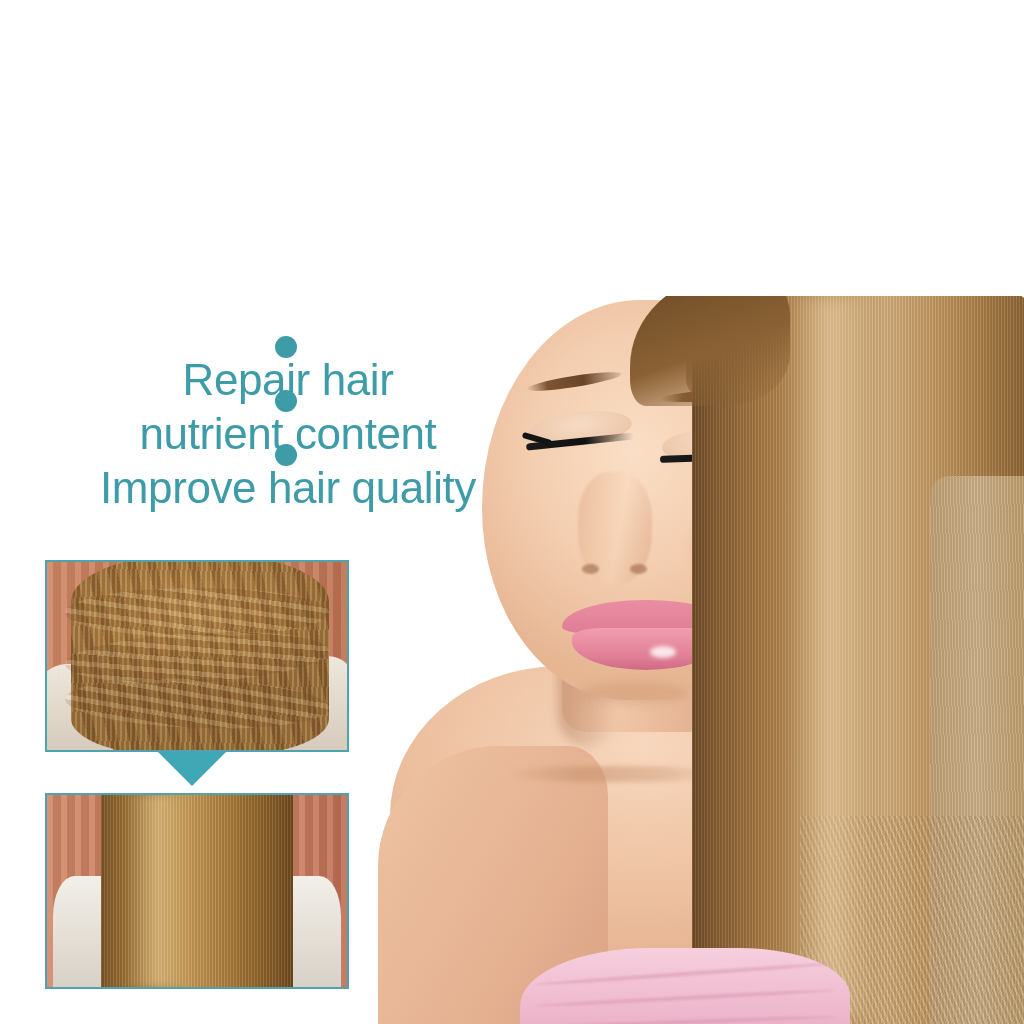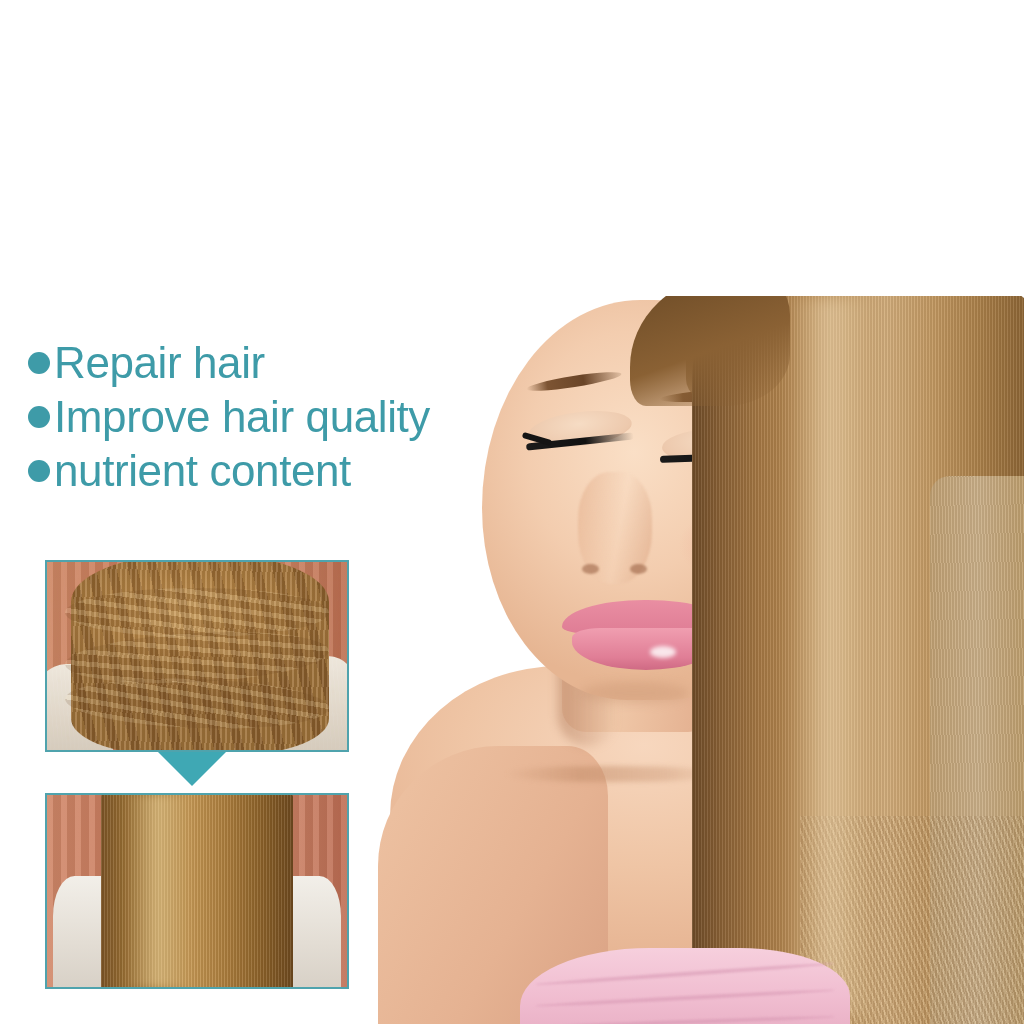--- a/index.html
+++ b/index.html
@@ -35,20 +35,21 @@
   .hl-3{top:200px;font-size:62px;transform:scaleX(.97) scaleY(1.1);}
 
   
   .bullets{
     position:absolute;left:28px;top:336px;width:520px;
     z-index:6;
   }
   .bullet-row{
     display:flex;align-items:center;
     height:54px;
+    flex-direction:column;
   }
   .bullet-dot{
     width:22px;height:22px;border-radius:50%;
     background:#3e9ba8;flex:0 0 auto;margin-right:4px;
   }
   .bullet-text{
     color:#3e9ba8;
     font-size:44px;
     font-weight:400;
     letter-spacing:-0.4px;
@@ -318,25 +319,25 @@
 <div id="ad">
 
 
   <div class="bullets">
     <div class="bullet-row">
       <span class="bullet-dot"></span>
       <span class="bullet-text">Repair hair</span>
     </div>
     <div class="bullet-row">
       <span class="bullet-dot"></span>
-      <span class="bullet-text">Improve hair quality</span>
+      <span class="bullet-text">nutrient content</span>
     </div>
     <div class="bullet-row">
       <span class="bullet-dot"></span>
-      <span class="bullet-text">nutrient content</span>
+      <span class="bullet-text">Improve hair quality</span>
     </div>
   </div>
 
   <div class="photo photo-before">
     <div class="bg-curtain"></div>
     <div class="shoulder-l" style="left:-4%;width:26%;height:46%;border-radius:40% 18% 0 0;"></div>
     <div class="shoulder-r" style="right:-4%;width:26%;height:50%;border-radius:18% 40% 0 0;"></div>
     <div class="frizz-mass"></div>
     <div class="frizz-wave" style="top:14%;"></div>
     <div class="frizz-wave" style="top:38%;transform:rotate(-3deg);"></div>

